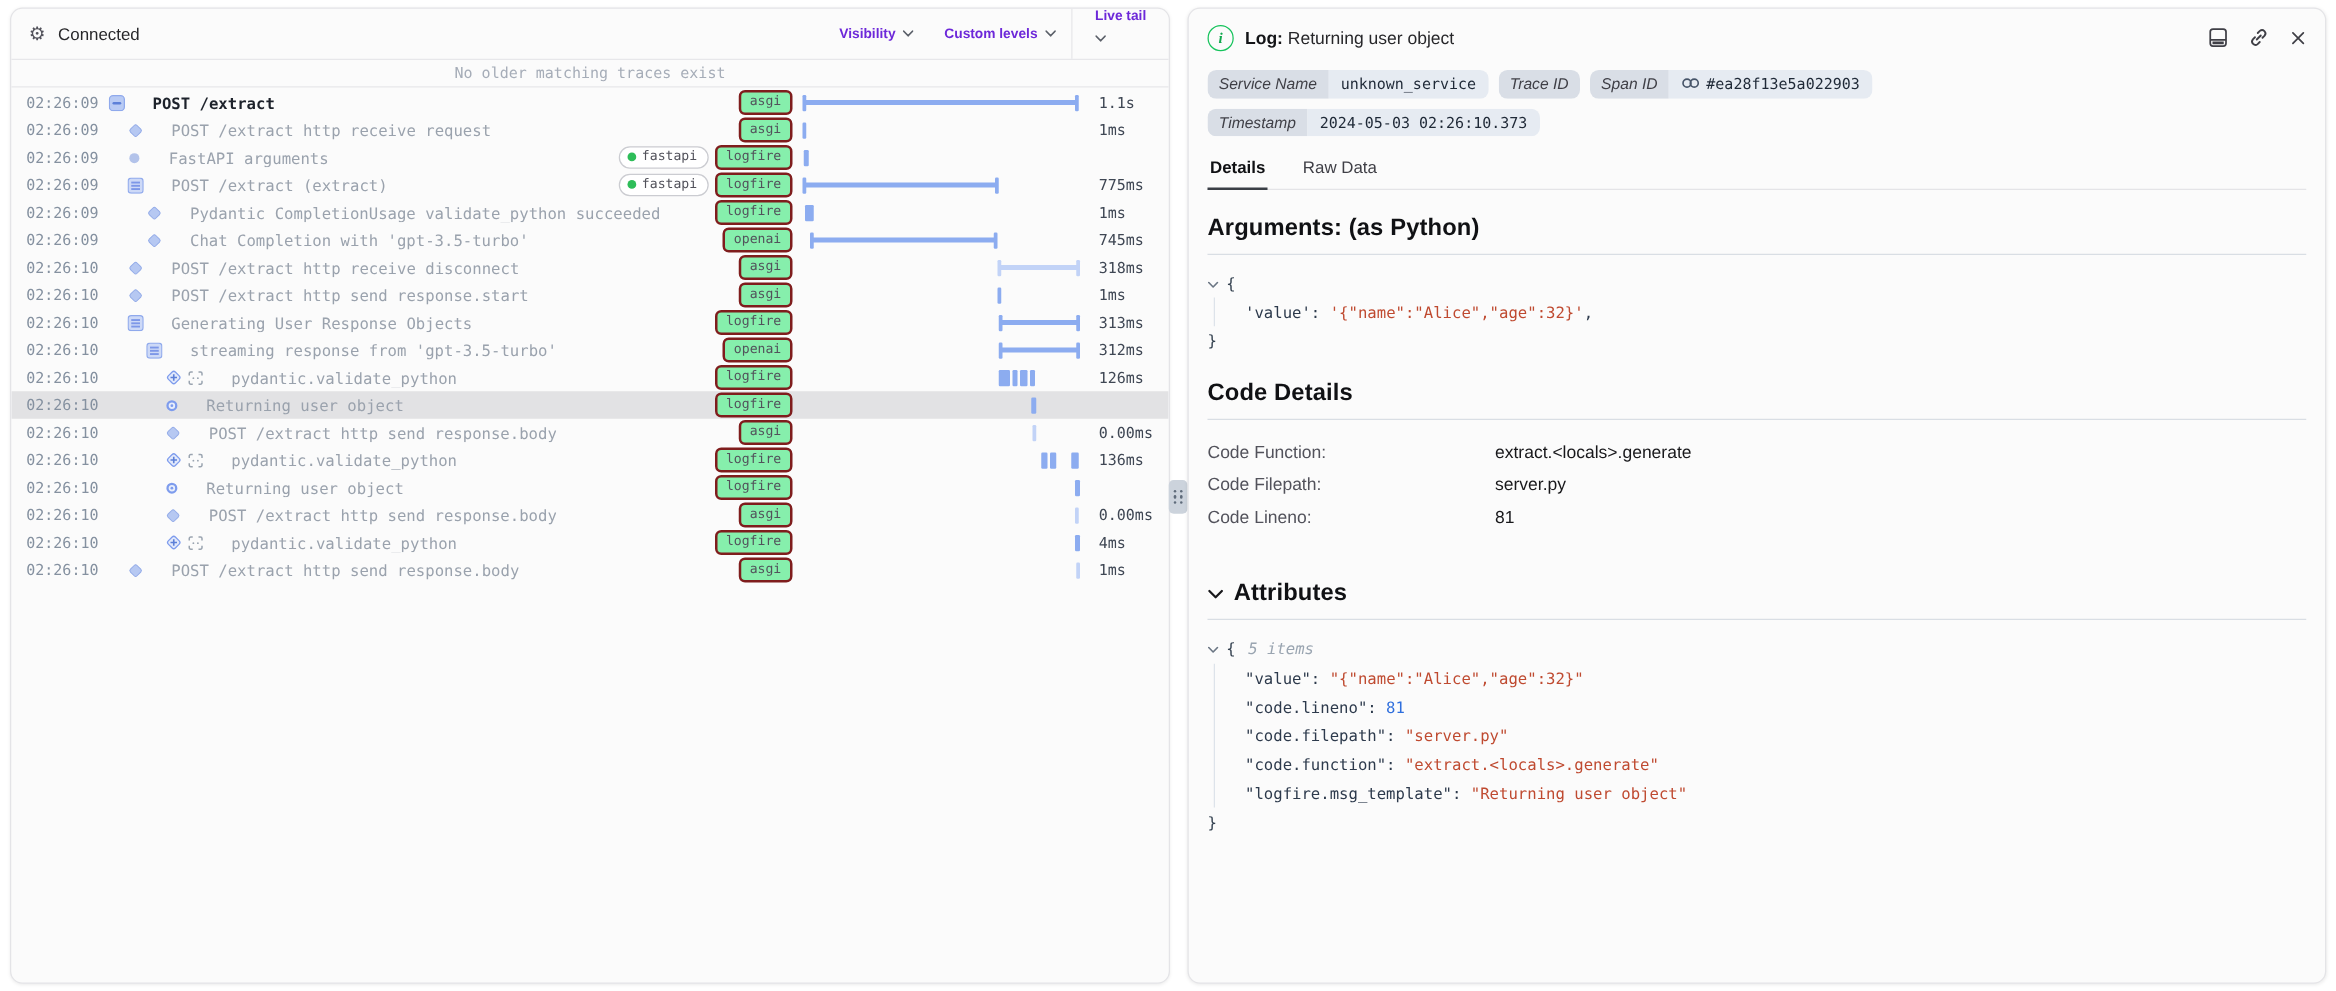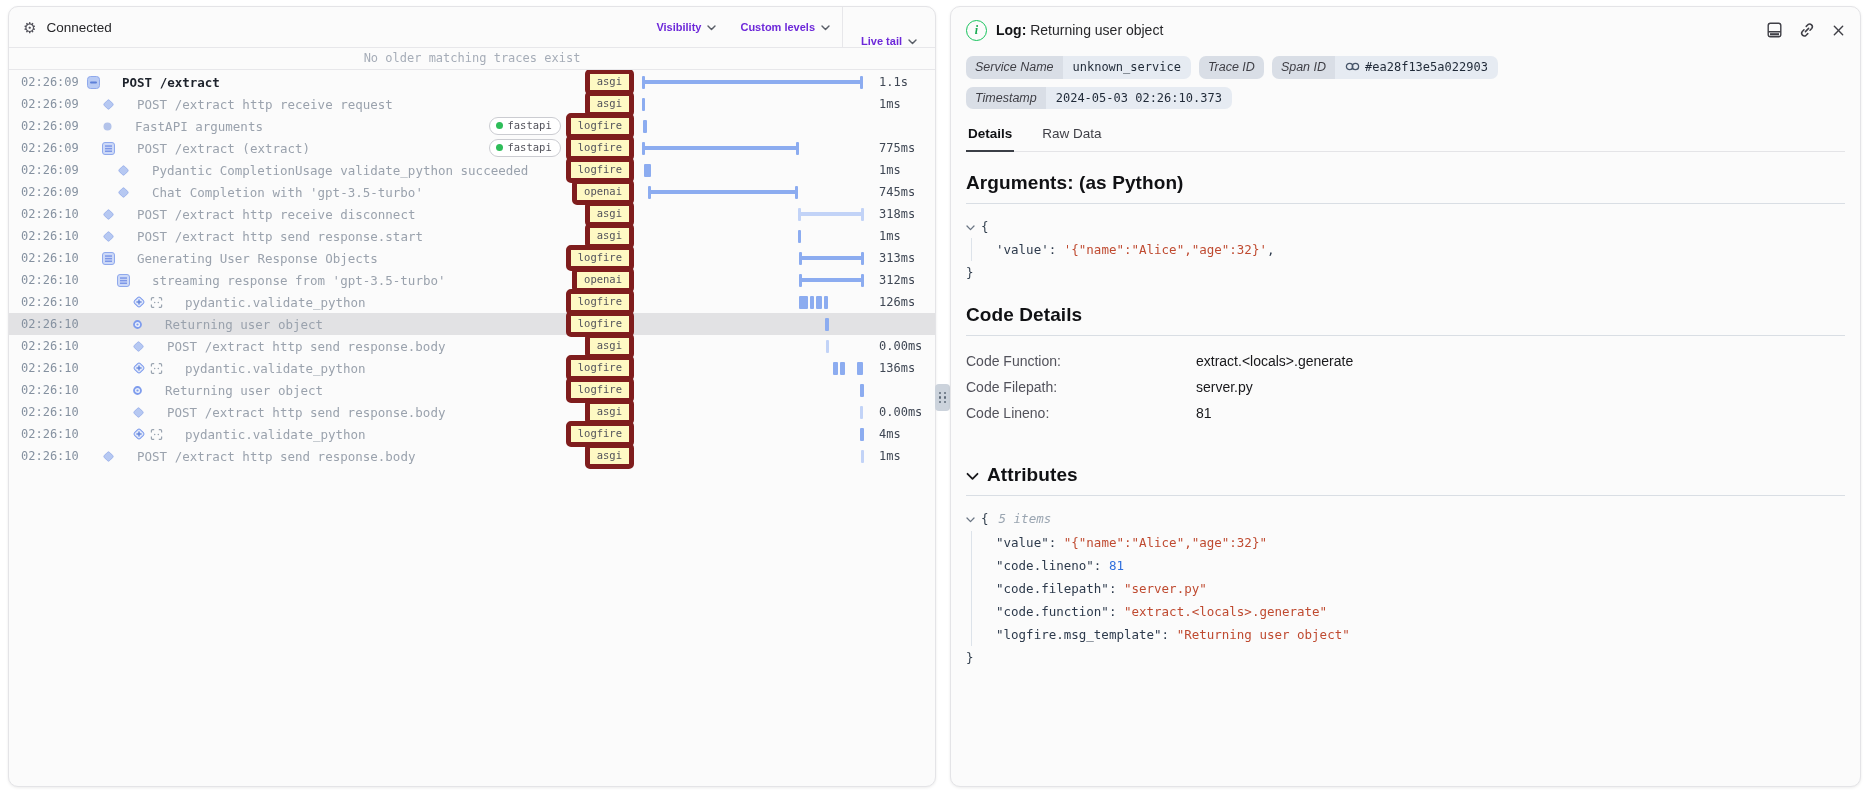--- a/index.html
+++ b/index.html
@@ -9,38 +9,38 @@
   .panel.left{width:928px;flex:none;display:flex;flex-direction:column;}
   .panel.right{flex:1;padding:10px 15px 0;position:relative;}
 
   
   .toolbar{height:40px;flex:none;border-bottom:1px solid #e7e7ea;display:flex;align-items:center;padding:0 0 0 14px;}
   .tb-left{display:flex;align-items:center;gap:10px;font-size:13.5px;color:#27272a;}
   .gear{font-size:15px;color:#52525b;line-height:1;}
   .tb-right{margin-left:auto;display:flex;align-items:center;height:100%;font-size:11px;color:#6d28d9;font-weight:bold;}
   .dd{display:flex;align-items:center;gap:6px;padding:0 12px;cursor:pointer;height:100%;}
   .vsep{width:1px;height:100%;background:#e7e7ea;}
-  .livetail{display:flex;align-items:flex-end;gap:6px;padding:0 18px;height:100%;cursor:pointer;}
+  .livetail{display:flex;align-items:flex-start;gap:6px;padding:0 18px;height:100%;cursor:pointer;flex-direction:column;}
 
   .banner{height:21px;flex:none;border-bottom:1px solid #e7e7ea;text-align:center;
     font-family:"DejaVu Sans Mono",monospace;font-size:12px;line-height:20px;color:#a6adb8;}
 
   
   .rows{flex:1;overflow:hidden;padding-top:1px;}
   .trace-row{display:flex;align-items:center;height:22px;padding-left:12px;
     font-family:"DejaVu Sans Mono",monospace;font-size:12.5px;color:#9aa2ad;white-space:nowrap;}
   .trace-row.selected{background:#e2e2e4;}
   .t-time{width:64px;flex:none;font-size:12px;color:#8591a0;}
   .t-main{flex:1;display:flex;align-items:center;gap:22px;min-width:0;overflow:hidden;}
   .t-icons{display:flex;align-items:center;gap:4px;flex:none;}
   .t-icons svg{display:block;}
   .t-label{overflow:hidden;text-overflow:ellipsis;}
   .trace-row.bold .t-label{color:#1d222b;font-weight:bold;}
   .t-badges{flex:none;display:flex;align-items:center;gap:5px;margin:0 8px 0 6px;}
-  .badge{border:5px solid #7f1d1d;background:#fef9c3;border-radius:5px;font-size:10.5px;
+  .badge{border:2px solid #7f1d1d;background:#86efac;border-radius:5px;font-size:10.5px;
     padding:2px 7px 3px;color:#52525b;line-height:1;}
   .pill-fastapi{border:1px solid #cbccd1;background:#fff;border-radius:10px;font-size:10.5px;
     padding:2px 8px 3px 6px;color:#52525b;line-height:1;display:flex;align-items:center;gap:4px;}
   .fdot{width:7px;height:7px;border-radius:50%;}
   .t-timeline{width:228px;flex:none;position:relative;height:22px;}
   .bar-cap{position:absolute;width:3px;height:13px;top:4.5px;border-radius:1px;}
   .bar-line{position:absolute;height:3.5px;top:9.3px;}
   .bar-tick{position:absolute;height:13px;top:4.5px;border-radius:1px;}
   .t-dur{width:56px;flex:none;font-size:12px;color:#3f4754;padding-left:9px;}
 

